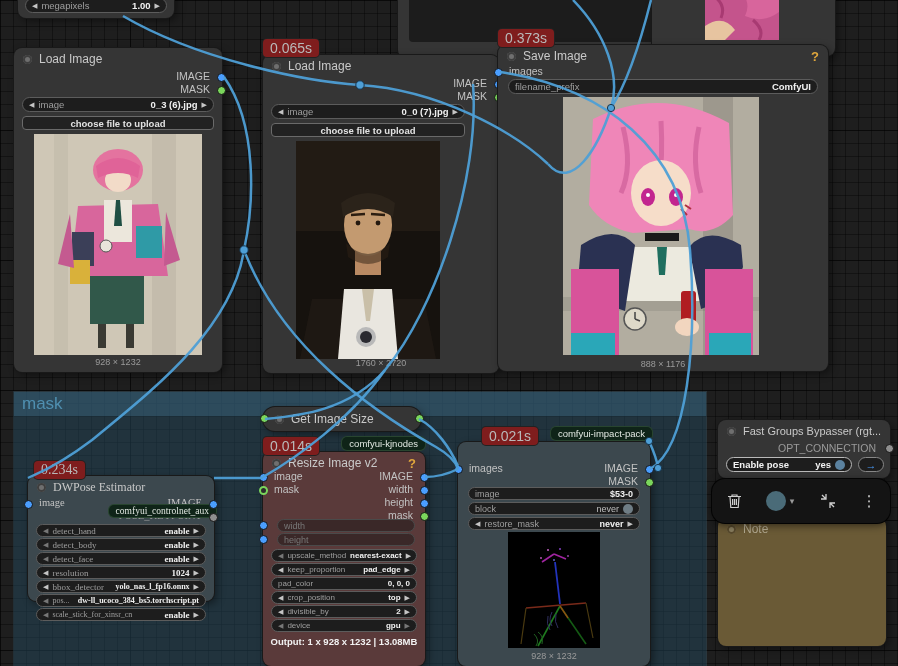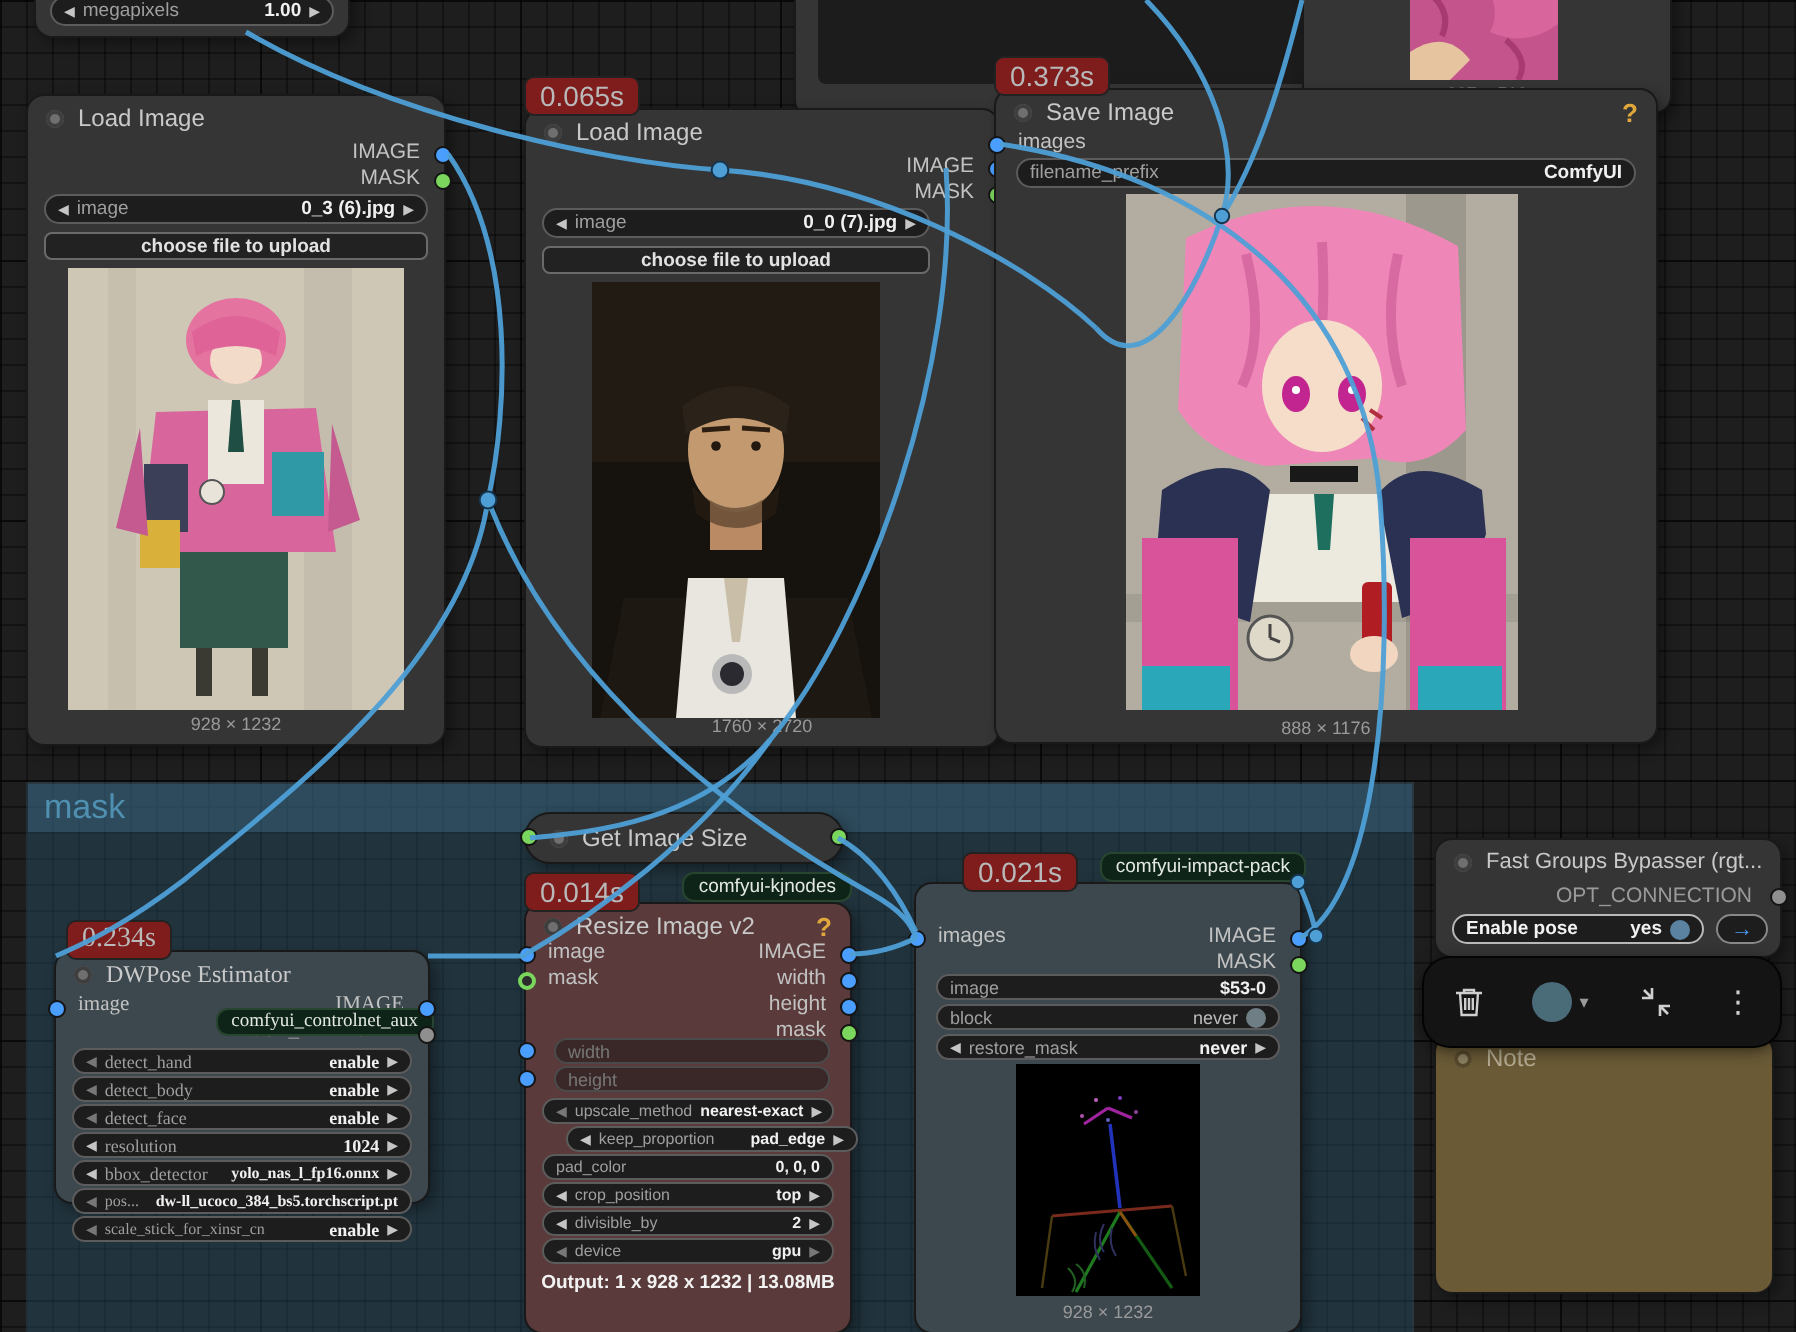--- a/index.html
+++ b/index.html
@@ -322,21 +322,21 @@
   <div class="wpill small linked" style="left:14px;top:81px;width:138px;">
     <span class="wname">height</span>
   </div>
 
   <div class="wpill small" style="left:8px;top:97px;width:146px;">
     <span class="warr dim">◀</span>
     <span class="wname" style="font-size:8px;">upscale_method</span>
     <span class="wval" style="font-size:8px;">nearest-exact</span>
     <span class="warr">▶</span>
   </div>
-  <div class="wpill small" style="left:20px;top:111px;width:146px;">
+  <div class="wpill small" style="left:8px;top:111px;width:146px;">
     <span class="warr">◀</span>
     <span class="wname" style="font-size:8px;">keep_proportion</span>
     <span class="wval" style="font-size:8px;">pad_edge</span>
     <span class="warr">▶</span>
   </div>
   <div class="wpill small" style="left:8px;top:125px;width:146px;">
     <span class="wname" style="font-size:8px;">pad_color</span>
     <span class="wval" style="font-size:8px;">0, 0, 0</span>
   </div>
   <div class="wpill small" style="left:8px;top:139px;width:146px;">

